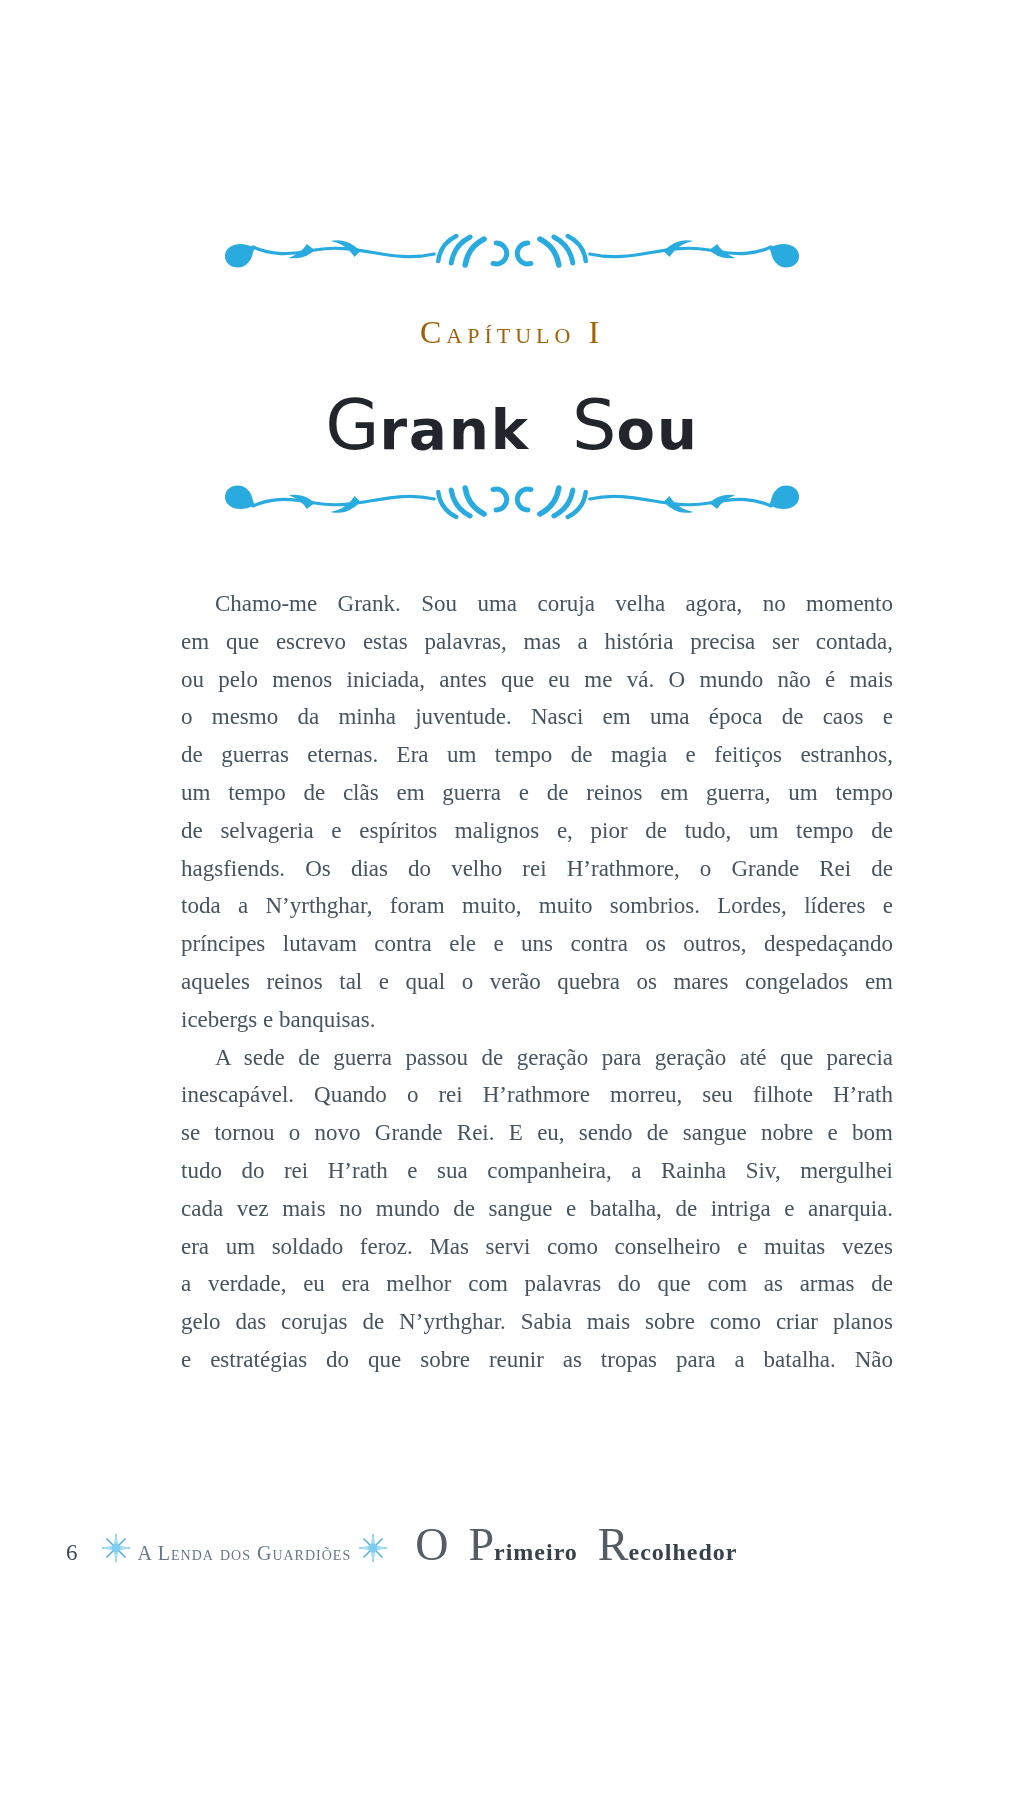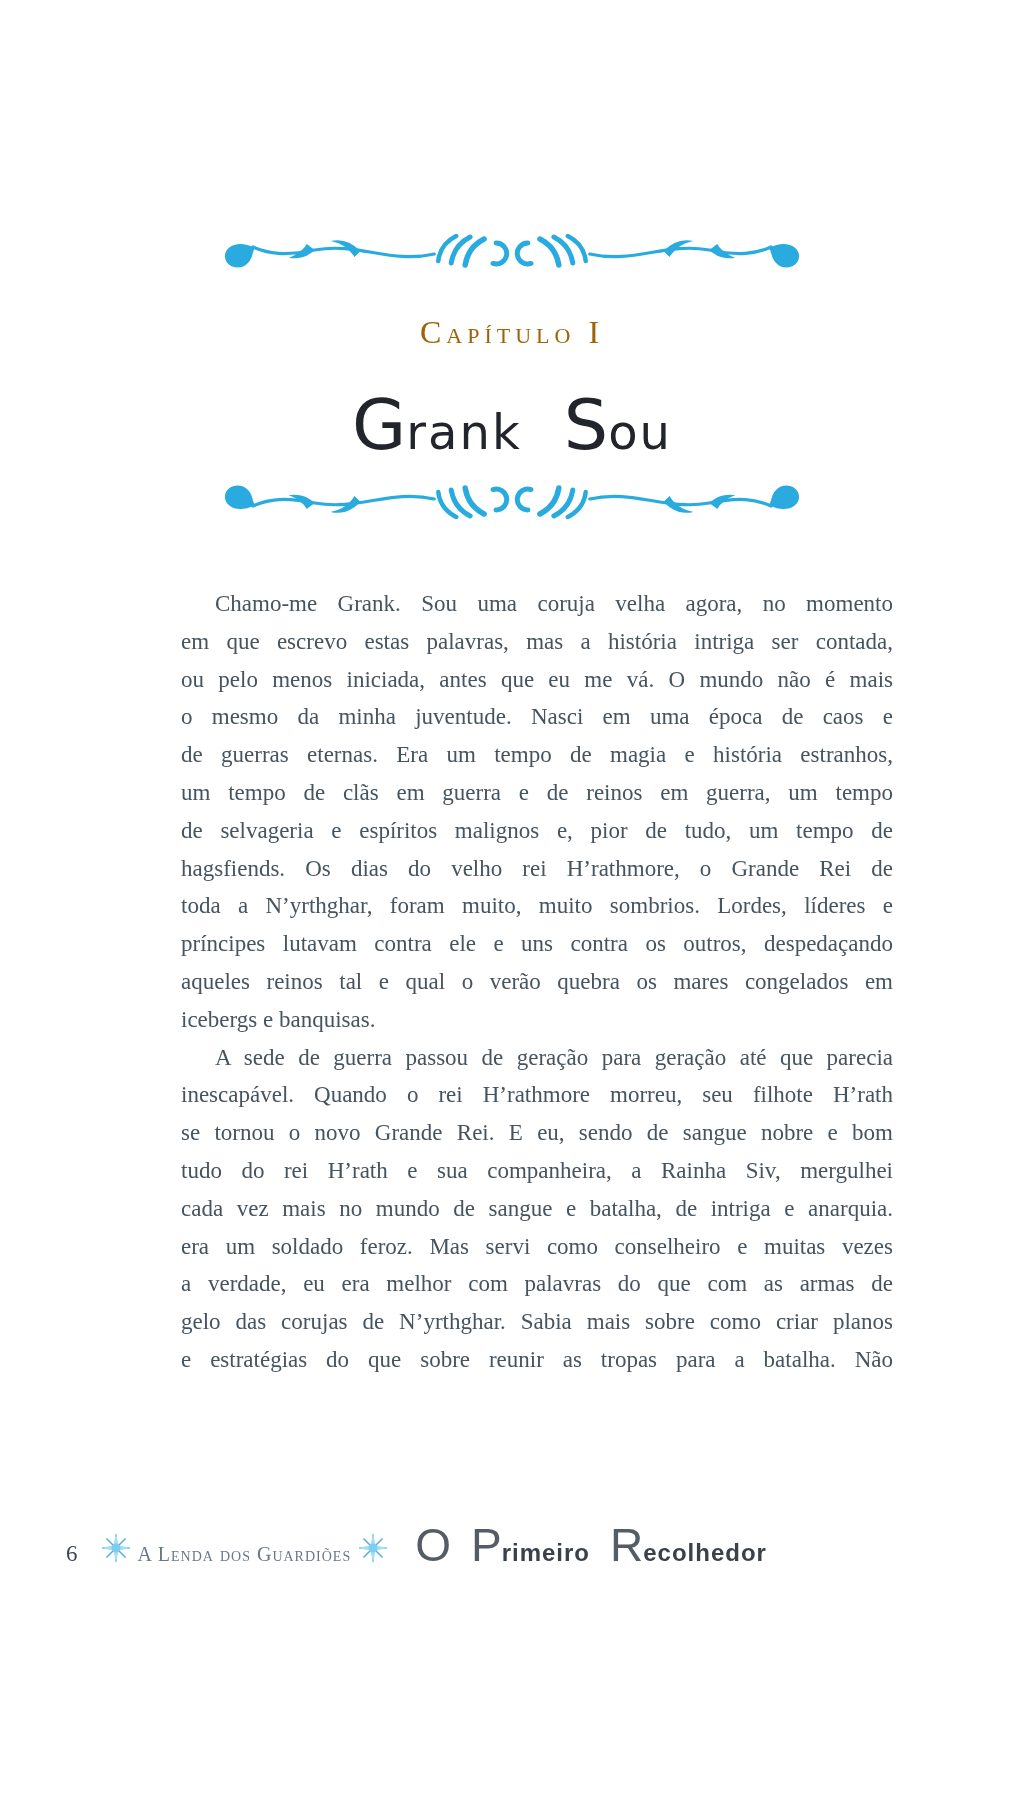--- a/index.html
+++ b/index.html
@@ -37,21 +37,21 @@
   .title{
     position:absolute;
     top:380px;left:0;width:100%;
     text-align:center;
     color:#22252c;
     font-family:"DejaVu Sans","Liberation Sans",sans-serif;
     line-height:90px;
     white-space:nowrap;
   }
   .disp-cap{font-size:70px;font-weight:400;}
-  .disp-low{font-size:48px;font-weight:400;letter-spacing:2px;}
+  .disp-low{font-size:56px;font-weight:700;letter-spacing:2px;}
   .title .word{margin:0 21px;}
 
   
   .body-text{
     position:absolute;
     left:137px;top:585px;width:756px;
     font-size:23px;
     line-height:37.8px;
     color:#46545f;
   }
@@ -76,21 +76,21 @@
   .page-num{font-size:23px;color:#3c4752;margin-right:16px;}
   .snowflake{align-self:center;margin:6px 5px 0 5px;}
   .series{
     font-variant:small-caps;
     font-size:20px;
     letter-spacing:1px;
     color:#68788a;
   }
   .book-title{
     margin-left:20px;
-    font-family:Liberation Sans, sans-serif;
+    font-family:Liberation Serif, serif;
     color:#454d56;
   }
   .book-title .bt-cap{font-size:46px;font-weight:400;color:#545d65;}
   .book-title .bt-low{font-size:24px;font-weight:700;letter-spacing:1px;color:#39414b;}
   .book-title .word{margin-right:20px;}
 </style>
 </head>
 <body>
 
 <div class="page">
@@ -118,24 +118,24 @@
     <span class="word"><span class="disp-cap">G</span><span class="disp-low">rank</span></span><span class="word"><span class="disp-cap">S</span><span class="disp-low">ou</span></span>
   </div>
 
   <svg class="flourish flourish-bottom" viewBox="0 0 580 46" aria-hidden="true">
     <use href="#flhalf" transform="translate(292,0)"></use>
     <use href="#flhalf" transform="translate(288,0) scale(-1,1)"></use>
   </svg>
 
   <div class="body-text">
     <div class="line ind">Chamo-me Grank. Sou uma coruja velha agora, no momento</div>
-    <div class="line">em que escrevo estas palavras, mas a história intriga ser contada,</div>
+    <div class="line">em que escrevo estas palavras, mas a história precisa ser contada,</div>
     <div class="line">ou pelo menos iniciada, antes que eu me vá. O mundo não é mais</div>
     <div class="line">o mesmo da minha juventude. Nasci em uma época de caos e</div>
-    <div class="line">de guerras eternas. Era um tempo de magia e história estranhos,</div>
+    <div class="line">de guerras eternas. Era um tempo de magia e feitiços estranhos,</div>
     <div class="line">um tempo de clãs em guerra e de reinos em guerra, um tempo</div>
     <div class="line">de selvageria e espíritos malignos e, pior de tudo, um tempo de</div>
     <div class="line">hagsfiends. Os dias do velho rei H’rathmore, o Grande Rei de</div>
     <div class="line">toda a N’yrthghar, foram muito, muito sombrios. Lordes, líderes e</div>
     <div class="line">príncipes lutavam contra ele e uns contra os outros, despedaçando</div>
     <div class="line">aqueles reinos tal e qual o verão quebra os mares congelados em</div>
     <div class="line pend">icebergs e banquisas.</div>
     <div class="line ind">A sede de guerra passou de geração para geração até que parecia</div>
     <div class="line">inescapável. Quando o rei H’rathmore morreu, seu filhote H’rath</div>
     <div class="line">se tornou o novo Grande Rei. E eu, sendo de sangue nobre e bom</div>

